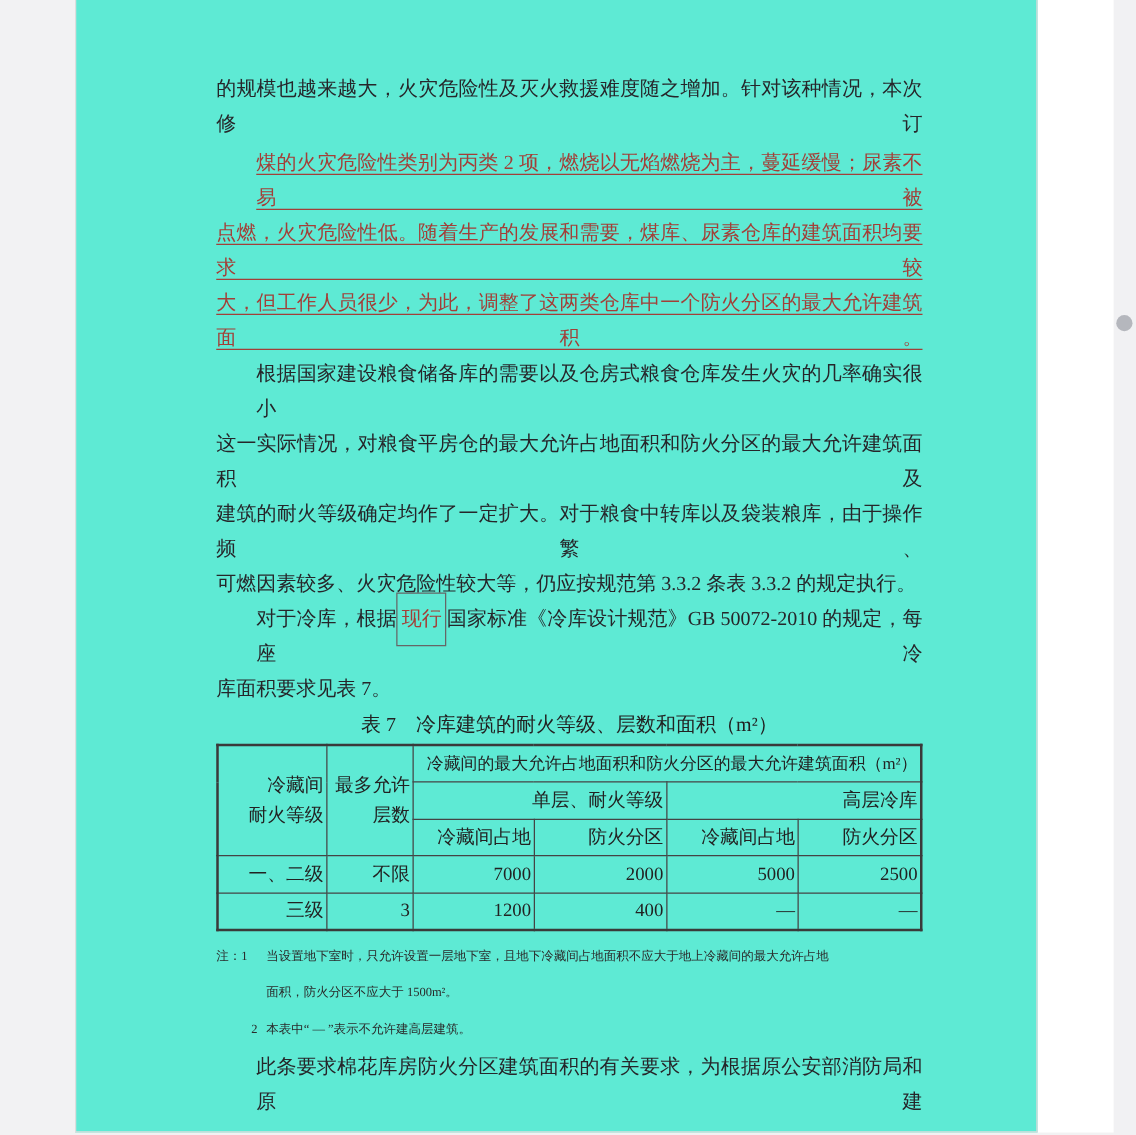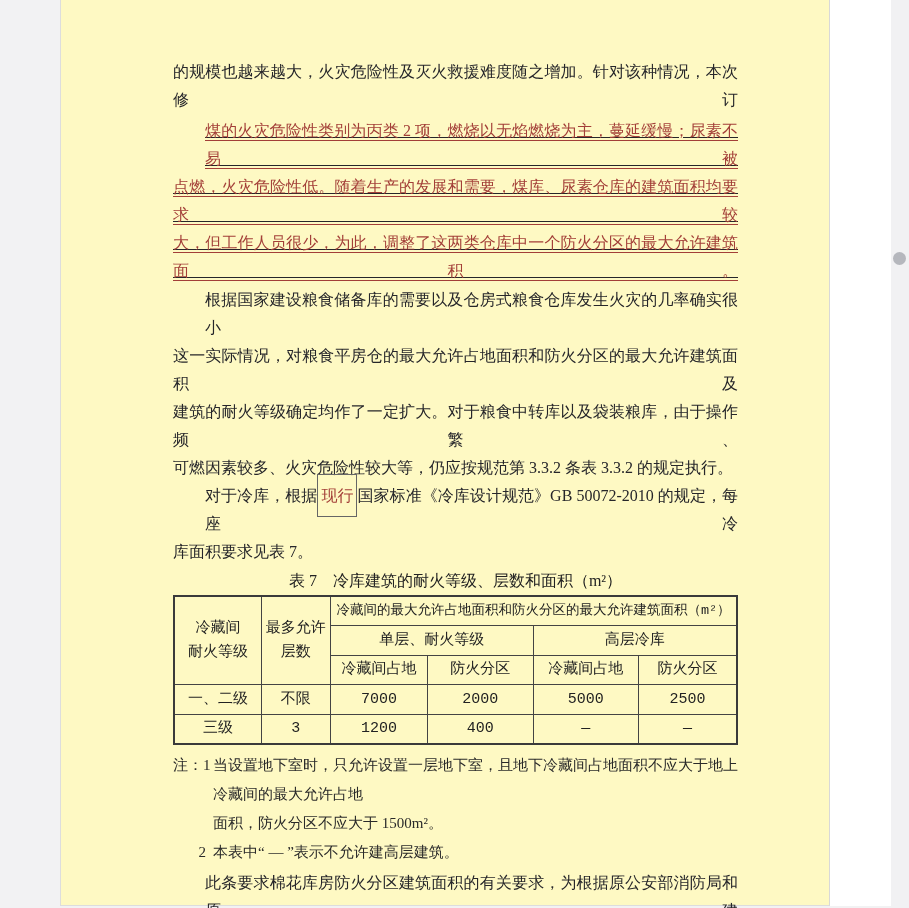--- a/index.html
+++ b/index.html
@@ -4,49 +4,49 @@
 <style>
   * { margin:0; padding:0; box-sizing:border-box; }
   html,body { width:909px; height:908px; overflow:hidden; background:#f2f2f3;
               font-family:"Liberation Serif","DejaVu Serif",serif; }
 
   .viewer-band { position:absolute; left:830px; top:0; width:61px; height:906px; background:#ffffff; }
   .scroll-gutter { position:absolute; left:891px; top:0; width:18px; height:908px; background:#f1f1f3; }
   .scroll-dot { position:absolute; left:893px; top:252px; width:13px; height:13px;
                 border-radius:50%; background:#b5b7bd; }
 
-  .page { position:absolute; left:60px; top:0; width:770px; height:906px; background:#fef9c3;
+  .page { position:absolute; left:60px; top:0; width:770px; height:906px; background:#5eead4;
           border-left:1px solid #dddddd; border-right:1px solid #d8d8d8; border-bottom:1px solid #dddddd; }
   .content { padding:58px 91px 0 112px; color:#26262a; font-size:16px; line-height:28px; }
 
   .line { text-align:justify; }
   .j { text-align-last:justify; text-justify:inter-character; }
   .ind { padding-left:32px; }
 
   .red-para .line { color:#a33f38; text-decoration:underline; text-underline-offset:4px; text-decoration-thickness:1px; }
   .rev-box { color:#a33f38; border:1px solid #666; padding:12px 3px; }
 
-  .para2 { margin-top:3px;text-decoration:underline; }
+  .para2 { margin-top:3px; }
   .para3 { margin-top:1px; }
 
   .tbl-title { margin-top:3px; line-height:24px; text-align:center; font-size:16px; color:#222; }
 
   table { width:100%; border-collapse:collapse; margin-top:2px; table-layout:fixed;
           font-size:15px; color:#222; }
-  th, td { border:1px solid #444444; text-align:center; vertical-align:middle;
-           font-weight:normal; padding:0 2px;font-family:Liberation Mono, monospace; }
+  th, td { border:1px solid #444444; text-align:right; vertical-align:middle;
+           font-weight:normal; padding:0 2px; }
   table { border:2px solid #3a3a3a; }
   .th-span { font-size:13.5px; height:28px; }
   .th-group { font-size:15px; height:30px; }
   .th-sub { font-size:15px; height:28px; }
   .row-data td { height:30px; }
   .row-data2 td { height:28px; }
   .hdr-2line { line-height:24px; font-size:15px; }
 
-  .notes { margin-top:6px; font-size:15px; line-height:29px; color:#2a2a2a; }
+  .notes { margin-top:6px; font-size:10px; line-height:29px; color:#2a2a2a; }
   .note-row { display:flex; }
   .note-label { width:40px; flex:none; }
   .note-label.num2 { text-align:right; padding-right:7px; }
   .note-body { flex:1; text-align:justify; }
 
   .para5 { margin-top:2px; }
 </style>
 </head>
 <body>
 

